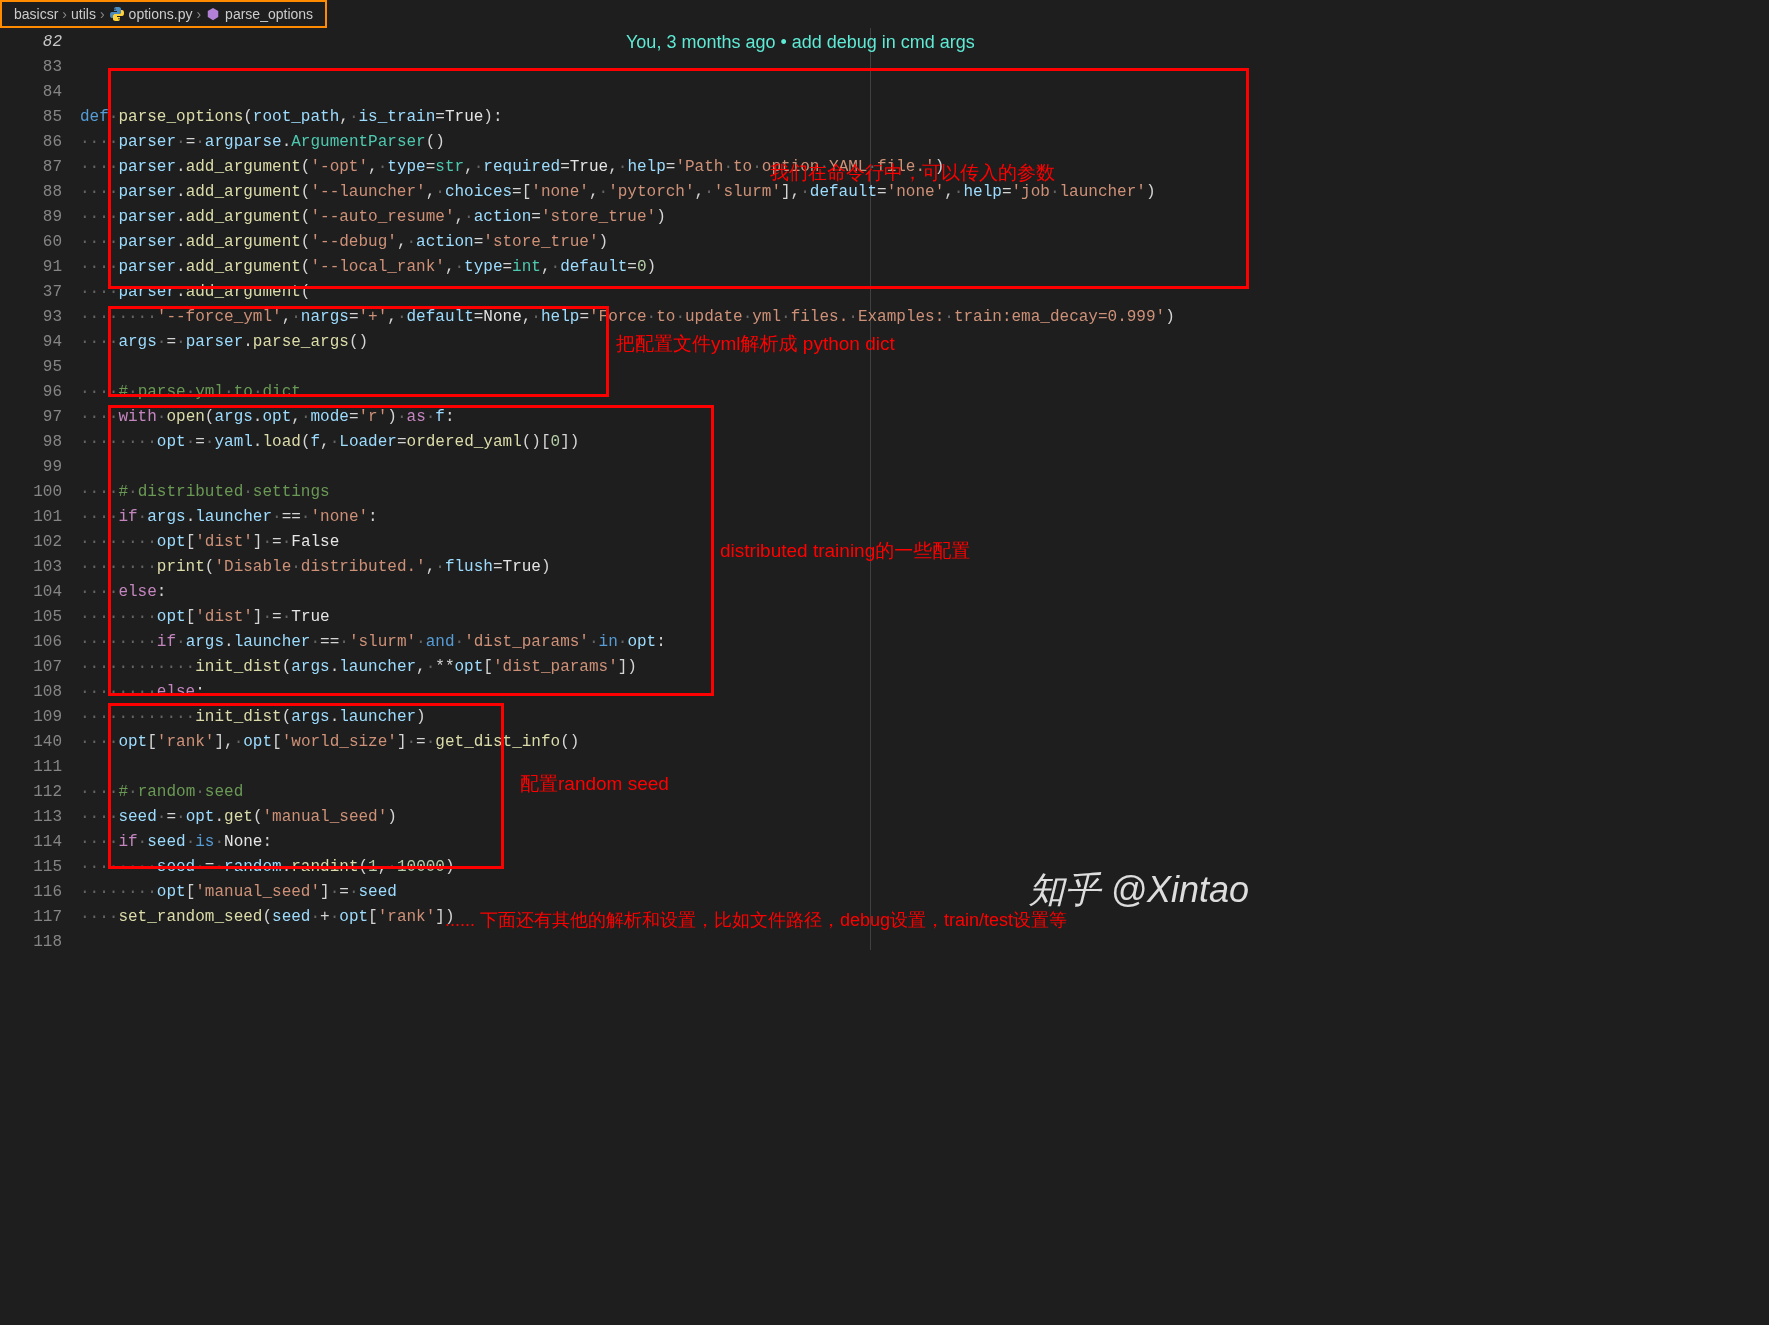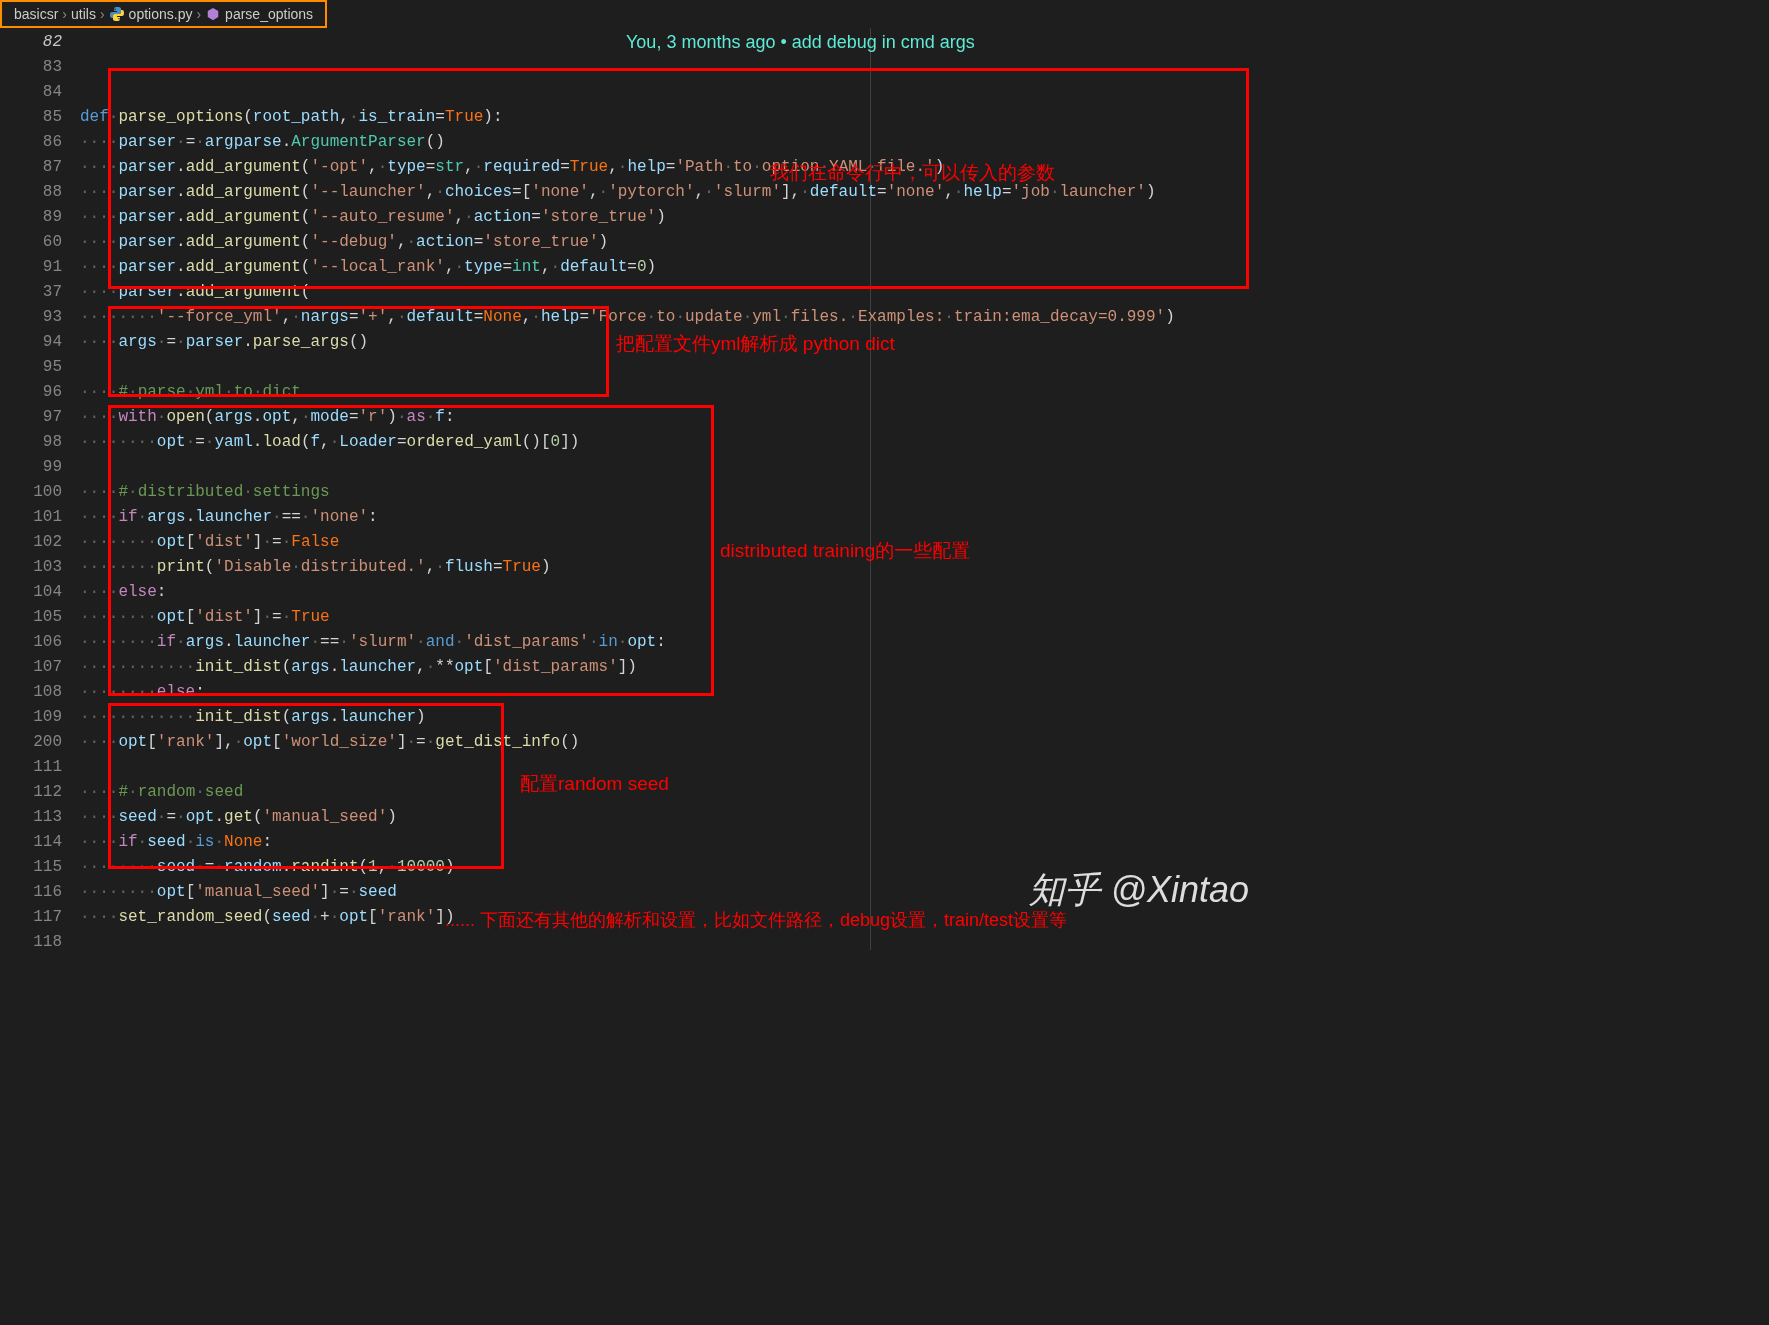--- a/index.html
+++ b/index.html
@@ -74,21 +74,21 @@
     background: #404040;
     z-index: 0;
   }
   
   .kw { color: #569cd6; }
   .kw2 { color: #c586c0; }
   .fn { color: #dcdcaa; }
   .cls { color: #4ec9b0; }
   .str { color: #ce9178; }
   .num { color: #b5cea8; }
-  .const { color: #f97316; margin-top: 33px; }
+  .const { color: #e5e5e5; margin-top: 33px; }
   .com { color: #6a9955; }
   .var { color: #9cdcfe; }
   .dot { color: #aaa; opacity: 0.5; }
   .param { color: #9cdcfe; }
 
   .codelens {
     position: absolute;
     top: 2px;
     left: 546px;
     color: #5eead4;
@@ -169,21 +169,21 @@
       <div class="lineno">100</div>
       <div class="lineno">101</div>
       <div class="lineno">102</div>
       <div class="lineno">103</div>
       <div class="lineno">104</div>
       <div class="lineno">105</div>
       <div class="lineno">106</div>
       <div class="lineno">107</div>
       <div class="lineno">108</div>
       <div class="lineno">109</div>
-      <div class="lineno">200</div>
+      <div class="lineno">140</div>
       <div class="lineno">111</div>
       <div class="lineno">112</div>
       <div class="lineno">113</div>
       <div class="lineno">114</div>
       <div class="lineno">115</div>
       <div class="lineno">116</div>
       <div class="lineno">117</div>
       <div class="lineno">118</div>
     </div>
   <div class="code" id="code">

